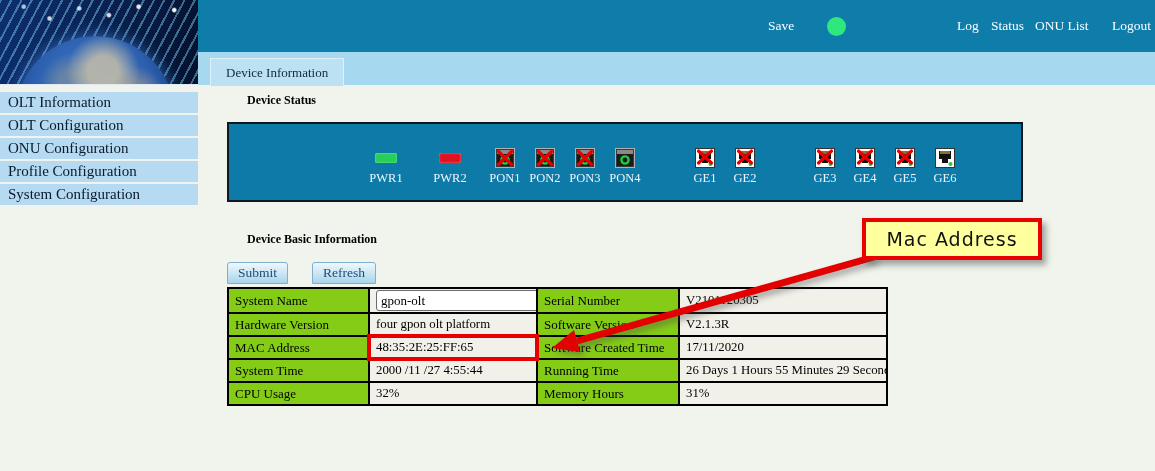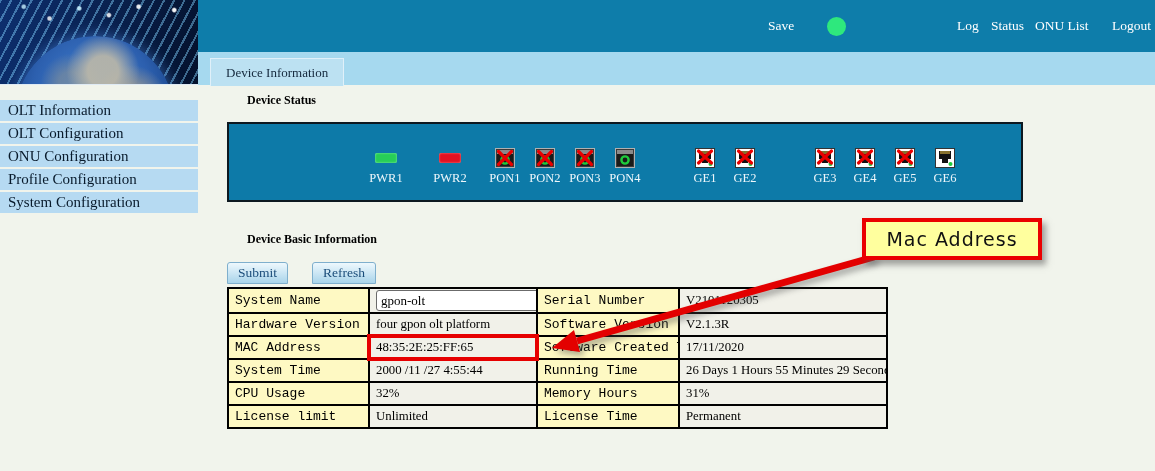--- a/index.html
+++ b/index.html
@@ -35,21 +35,21 @@
       radial-gradient(circle at 35% 30%, rgba(150,150,140,.5) 8%, transparent 20%),
       radial-gradient(circle at 48% 35%, #4585d6 0%, #2c5fae 45%, #123a7a 75%, #0a2450 100%);
     box-shadow:0 0 16px rgba(90,160,255,.55);}
 
   
   .tabstrip{position:absolute;left:198px;top:52px;width:957px;height:33px;background:#a6d9ef;}
   .tab{position:absolute;left:12px;top:6px;height:27px;line-height:27px;padding:0 15px;
     background:#bce1f2;border:1px solid #e0f0f9;border-bottom:none;font-size:13px;color:#14283c;cursor:pointer;}
 
   
-  .sidebar{position:absolute;left:0;top:100px;width:198px;}
+  .sidebar{position:absolute;left:0;top:92px;width:198px;}
   .side-item{height:21px;line-height:21px;margin-bottom:2px;background:#b6daf2;padding-left:8px;
     font-size:15px;color:#081a2b;cursor:pointer;}
 
   
   .sec-title{position:absolute;font-size:12px;font-weight:bold;color:#000;}
   .t1{left:247px;top:93px;}
   .t2{left:247px;top:232px;}
 
   
   .status-panel{position:absolute;left:227px;top:122px;width:796px;height:80px;box-sizing:border-box;
@@ -66,21 +66,21 @@
 
   
   .btn-row{position:absolute;left:227px;top:262px;display:flex;gap:24px;}
   .btn{height:22px;padding:0 10px;font-family:"Liberation Serif",serif;font-size:13.5px;color:#1b4d7a;
     background:linear-gradient(#eef8fd 0%,#cfe8f5 45%,#a9d4ea 100%);
     border:1px solid #7fafcd;border-radius:3px 3px 0 0;cursor:pointer;}
 
   
   .info-table{position:absolute;left:227px;top:287px;width:659px;border-collapse:collapse;table-layout:fixed;}
   .info-table td{border:2px solid #000;height:21px;padding:0 6px;font-size:13px;color:#000;white-space:nowrap;overflow:hidden;}
-  td.lbl{background:#fef9c3;font-family:Liberation Mono, monospace;}
+  td.lbl{background:#84cc16;}
   td.val{background:#f1f1e9;font-size:12.8px;}
   td.mac{outline:4px solid #e60000;outline-offset:-2px;}
   .sysname-input{width:156px;height:19px;border:1px solid #6b6b6b;border-radius:3px;background:#fff;
     font-family:"Liberation Serif",serif;font-size:13px;padding:0 4px;margin:1px 0;}
 
   
   .arrow-svg{position:absolute;left:0;top:0;width:1155px;height:471px;pointer-events:none;z-index:20;
     filter:drop-shadow(4px 4px 3px rgba(70,70,70,.45));}
   .callout{position:absolute;left:862px;top:218px;width:180px;height:42px;box-sizing:border-box;z-index:21;
     background:#ffff9e;border:4px solid #ea0000;display:flex;align-items:center;justify-content:center;
@@ -331,26 +331,20 @@
       <td class="val">2000 /11 /27 4:55:44</td>
       <td class="lbl">Running Time</td>
       <td class="val">26 Days 1 Hours 55 Minutes 29 Seconds</td>
     </tr>
     <tr>
       <td class="lbl">CPU Usage</td>
       <td class="val">32%</td>
       <td class="lbl">Memory Hours</td>
       <td class="val">31%</td>
     </tr>
-    <tr>
-      <td class="lbl">License limit</td>
-      <td class="val">Unlimited</td>
-      <td class="lbl">License Time</td>
-      <td class="val">Permanent</td>
-    </tr>
   </tbody>
     </table>
 
   <svg class="arrow-svg" viewBox="0 0 1155 471">
     <line x1="874" y1="257" x2="577" y2="341" stroke="#e30000" stroke-width="7"></line>
     <polygon points="552,348 574,330 580,352" fill="#e30000"></polygon>
   </svg>
   <div class="callout">Mac Address</div>
 
 </div>

